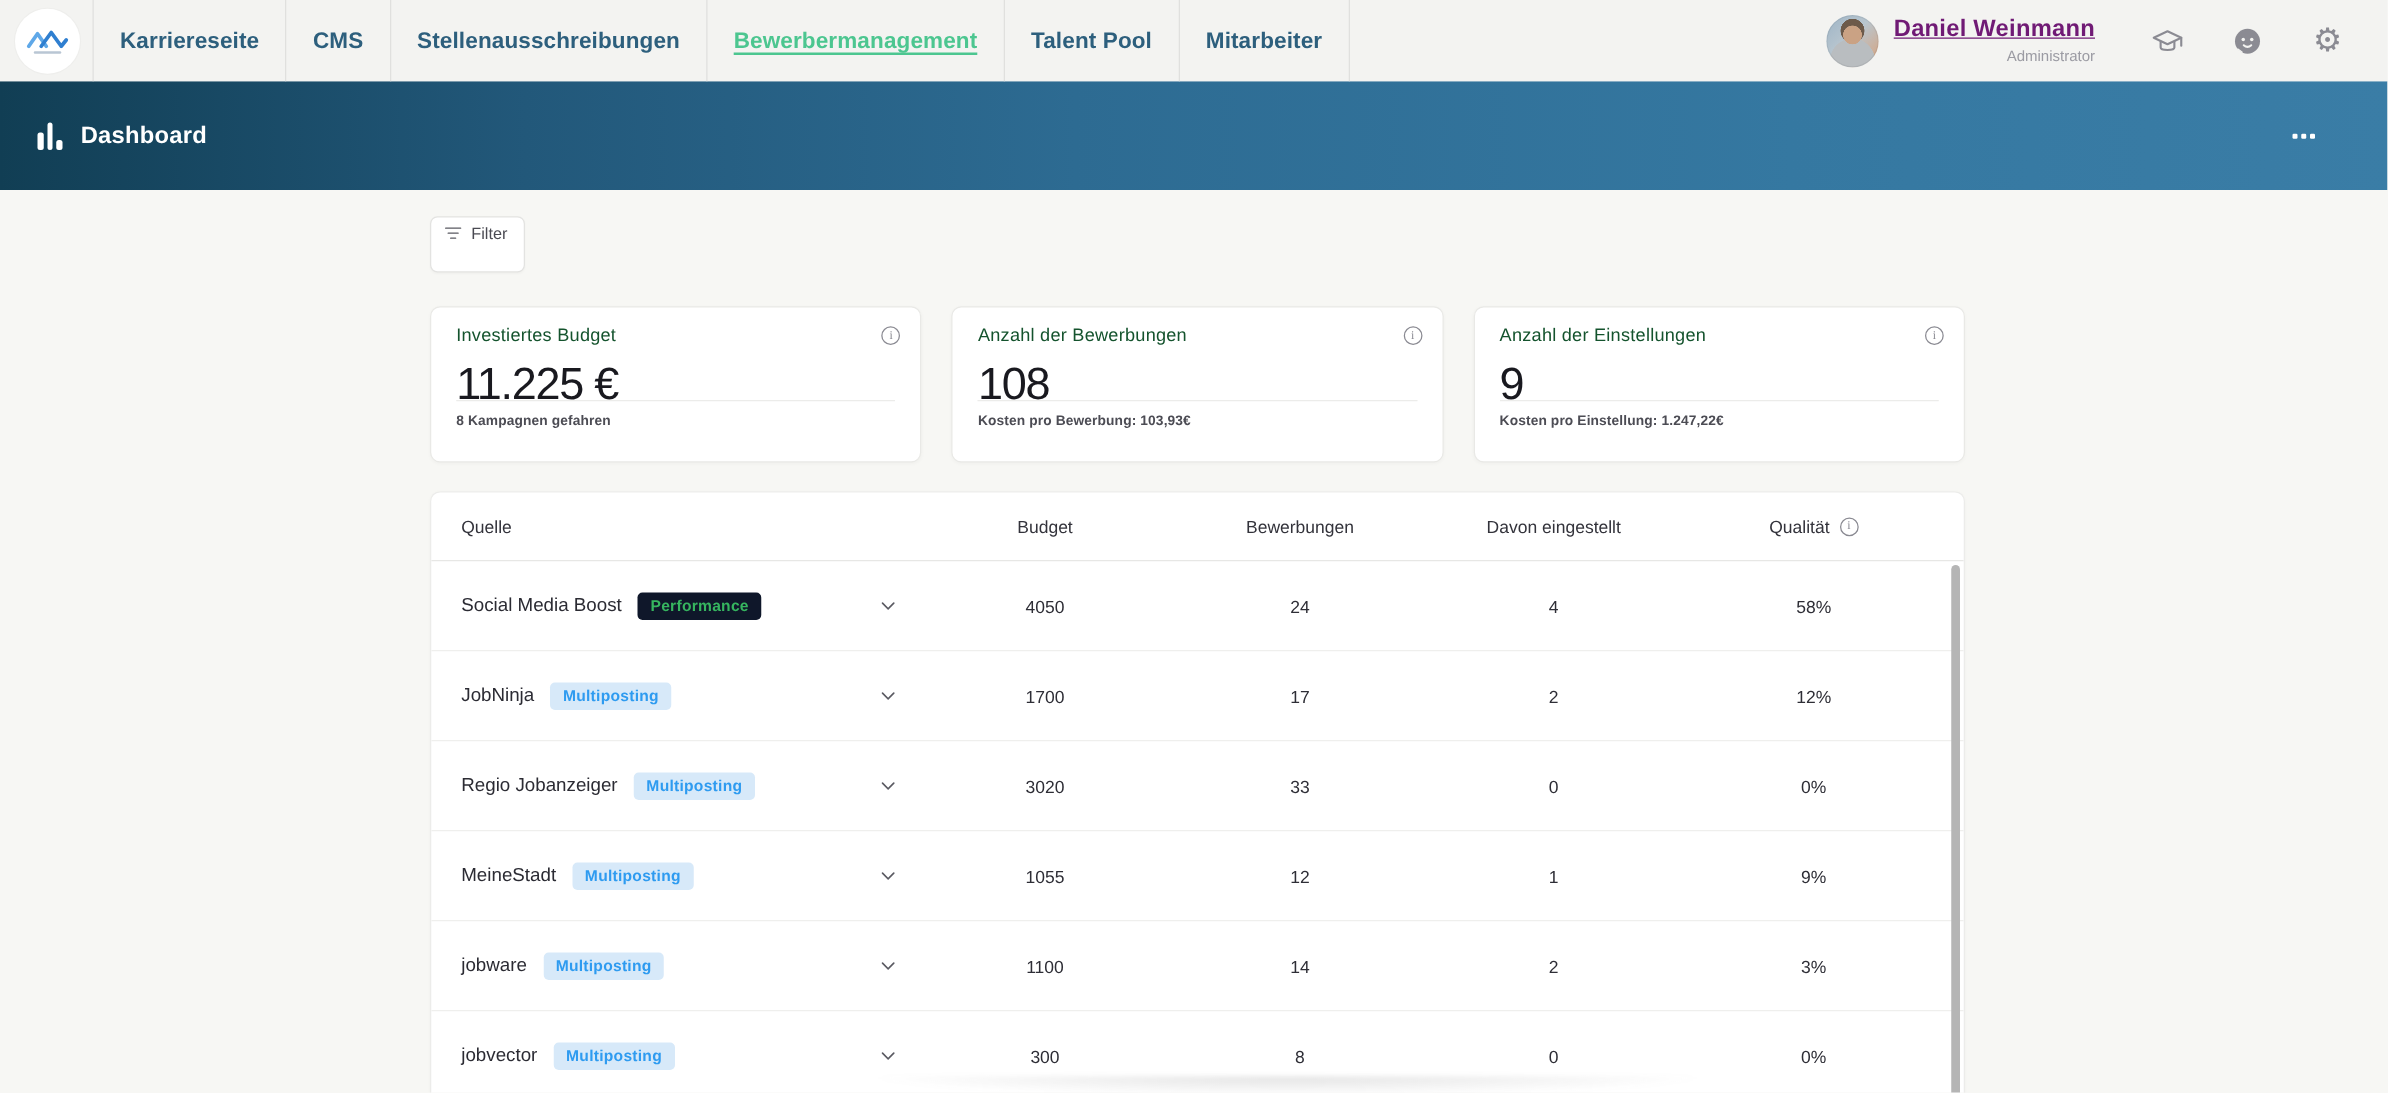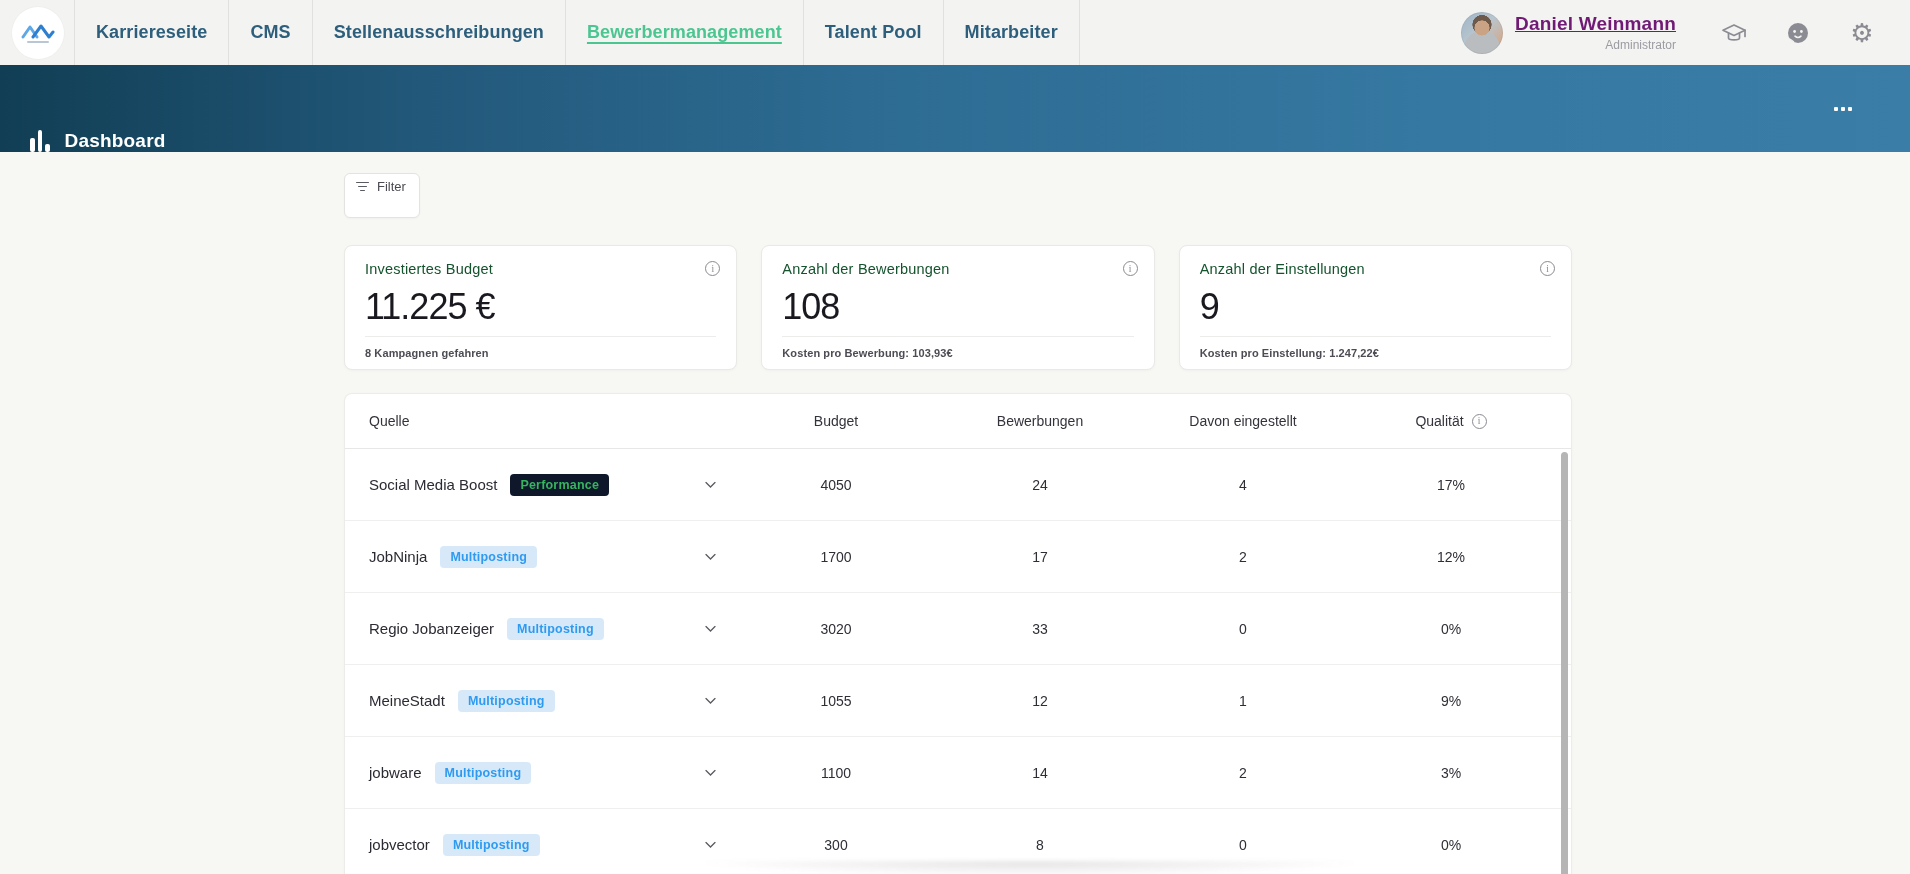--- a/index.html
+++ b/index.html
@@ -42,21 +42,21 @@
   .user-text { margin-left:12px; margin-right:26px; }
   .user-name { font-size:19px; font-weight:700; color:#701a75; letter-spacing:0.2px;text-decoration:underline; }
   .user-role { font-size:12px; color:#9b9ba3; margin-top:3px;text-align:right; }
   .nav-icon { width:64px; display:flex; align-items:center; justify-content:center; cursor:pointer; color:#8b8b93; }
   .gear-glyph::before { content:"\2699"; font-family:"DejaVu Sans",sans-serif; font-size:26px; color:#8b8b93; }
 
   
   .page-header {
     height:87px;
     background:linear-gradient(90deg,#113e54 0%,#22587a 22%,#2d6b92 45%,#3578a1 75%,#3a7da6 100%);
-    display:flex; align-items:flex-end; position:relative; z-index:2;
+    display:flex; align-items:center; position:relative; z-index:2;
   }
   .chart-icon { display:flex; align-items:flex-end; gap:3px; margin-left:30px; height:22px; }
   .chart-icon i { display:block; width:4.5px; background:#ffffff; border-radius:2px; }
   .chart-icon .b1 { height:14px; }
   .chart-icon .b2 { height:22px; }
   .chart-icon .b3 { height:8px; }
   .page-title { color:#ffffff; font-size:19px; font-weight:700; margin-left:15px; letter-spacing:0.2px; }
   .more-menu {
     position:absolute; right:52px; top:50%; transform:translateY(-50%);
     display:flex; gap:3px; cursor:pointer; padding:6px;
@@ -78,21 +78,21 @@
 
   .cards { display:flex; gap:24px; margin-top:27px; }
   .card {
     flex:1; height:125px; background:#ffffff; border:1px solid #e9e9e6;
     border-radius:8px; padding:15px 20px 0 20px; position:relative;
     box-shadow:0 1px 3px rgba(0,0,0,0.03);
   }
   .card-title { font-size:14.5px; color:#14532d; letter-spacing:0.2px; }
   .card-value { font-size:36px; font-weight:500; color:#19191f; margin-top:9px; letter-spacing:-1px; }
   .card-footer {
-    position:absolute; left:20px; right:20px; bottom:0; height:33px;
+    position:absolute; left:20px; right:20px; bottom:16px; height:33px;
     border-top:1px solid #ececea; display:flex; align-items:center;
     font-size:11px; font-weight:700; color:#4c4c54; letter-spacing:0.1px;
   }
   .info-icon {
     position:absolute; top:15px; right:16px; width:15px; height:15px;
     border:1.2px solid #8a8a92; border-radius:50%; color:#8a8a92;
     display:flex; align-items:center; justify-content:center; cursor:pointer;
   }
   .info-icon::before { content:"i"; font-size:9.5px; font-family:"Liberation Serif",serif; }
   .info-icon.inline { position:static; flex:none; }
@@ -248,21 +248,21 @@
         <span class="badge badge-performance">Performance</span>
       </div>
       <div class="cell c-chev">
         <svg width="11" height="7" viewBox="0 0 11 7">
             <path d="M1 1 L5.5 5.5 L10 1" fill="none" stroke="#5a5a62" stroke-width="1.3" stroke-linecap="round"></path>
           </svg>
       </div>
       <div class="cell c-budget num">4050</div>
       <div class="cell c-bew num">24</div>
       <div class="cell c-dav num">4</div>
-      <div class="cell c-qual num">17%</div>
+      <div class="cell c-qual num">58%</div>
     </div>
 
     <div class="trow">
       <div class="cell c-name">
         <span class="row-name">JobNinja</span>
         <span class="badge badge-multiposting">Multiposting</span>
       </div>
       <div class="cell c-chev">
         <svg width="11" height="7" viewBox="0 0 11 7">
             <path d="M1 1 L5.5 5.5 L10 1" fill="none" stroke="#5a5a62" stroke-width="1.3" stroke-linecap="round"></path>

